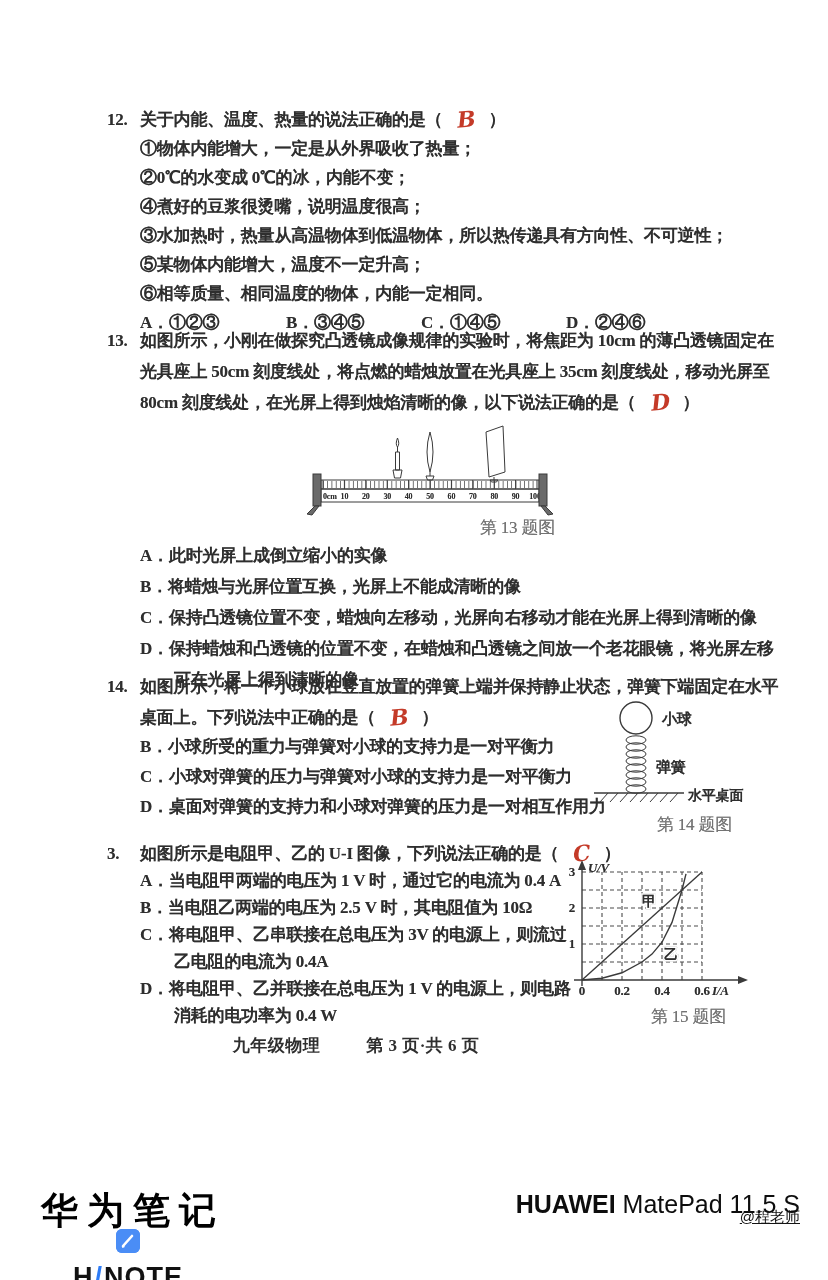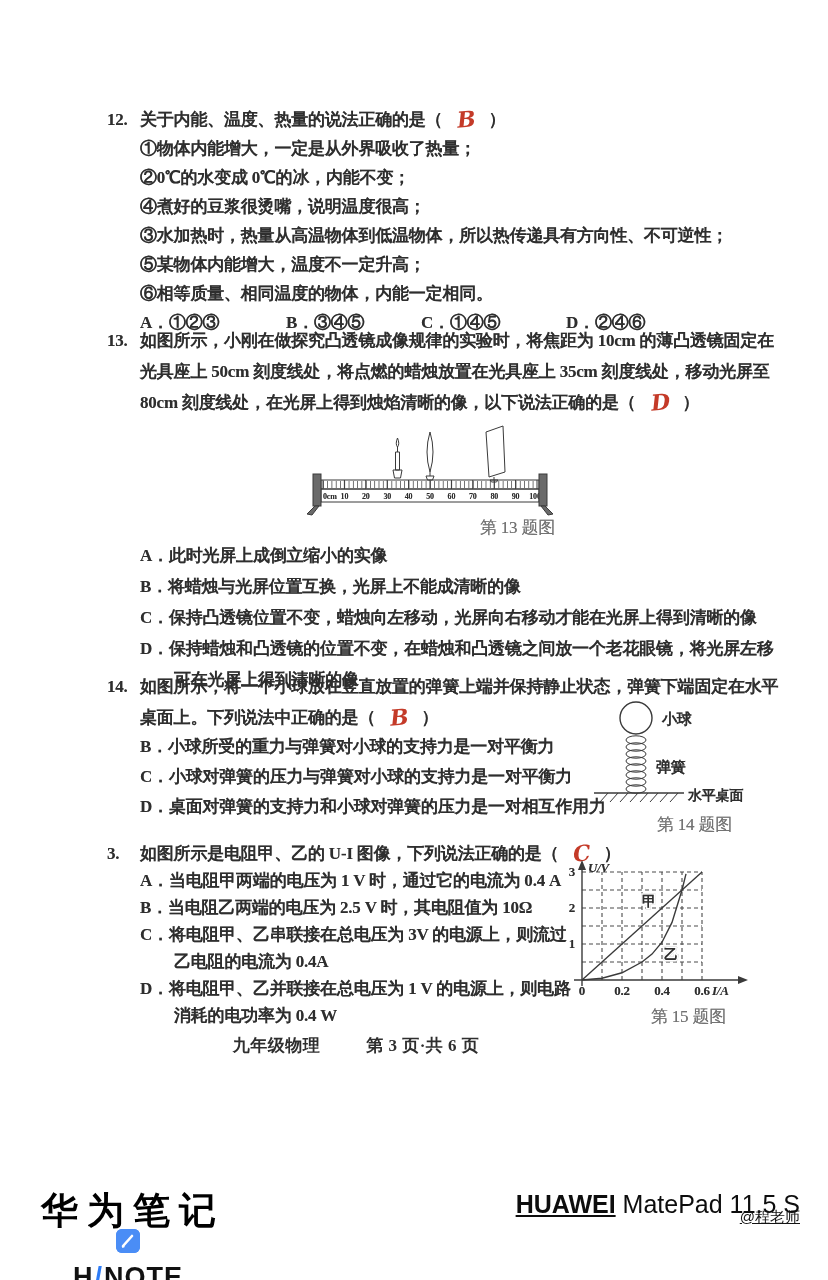--- a/index.html
+++ b/index.html
@@ -39,21 +39,21 @@
               gap:46px;font-size:17px;font-weight:600;color:#2e2e2e;letter-spacing:.5px;}
   
   .brand{font-family:"Liberation Sans",sans-serif;color:#000;}
   .appname{position:absolute;left:28px;top:1186px;font-size:37px;font-weight:800;letter-spacing:9px;margin-left:13px;}
   .logorow{position:absolute;left:73px;top:1229px;display:flex;align-items:center;gap:9px;flex-direction:column;}
   .logotext{font-size:27px;font-weight:600;letter-spacing:1px;color:#111;}
   .logotext .slash{color:#2e7cf6;padding:0 1px;font-weight:700;}
   .penicon{width:24px;height:24px;border-radius:6px;background:#4a8df6;position:relative;}
   .penicon svg{position:absolute;left:0;top:0;}
   .devline{position:absolute;right:28px;top:1190px;font-size:25px;color:#0d0d0d;}
-  .devline b{font-weight:700;text-decoration:underline;}
+  .devline b{font-weight:700;}
   .watermark{position:absolute;right:28px;top:1208px;font-size:15px;color:#141414;text-decoration:underline;}
 </style>
 </head>
 <body>
 
 <div class="canvas">
 
   <section class="q q12" style="top:105px">
     <div class="line"><span class="qnum">12.</span><span>关于内能、温度、热量的说法正确的是（</span><span class="ans">B</span><span>）</span></div>
     <div class="line indent">①物体内能增大，一定是从外界吸收了热量；</div>

